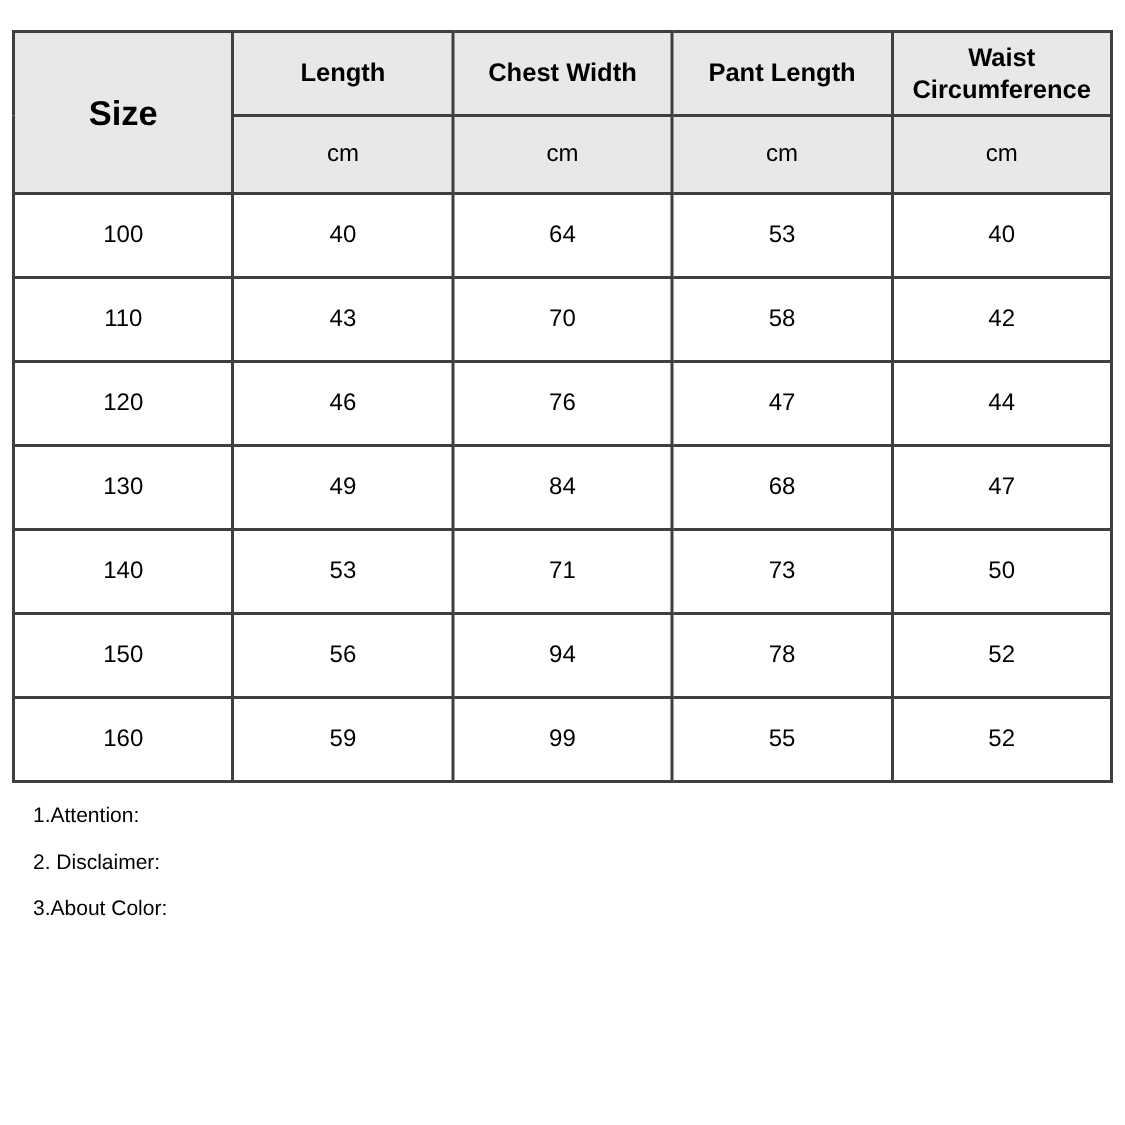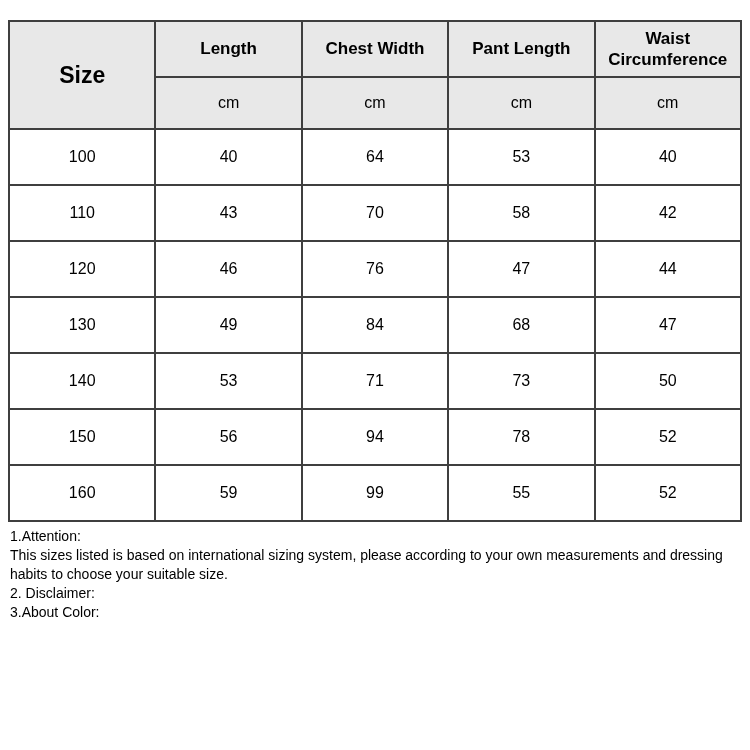--- a/index.html
+++ b/index.html
@@ -58,21 +58,21 @@
   }
   .notes {
     width: 734px;
     margin-top: 5px;
     padding-left: 2px;
     font-size: 14px;
     line-height: 19px;
     color: #000000;
   }
   .notes p {
-    margin: 0;
+    margin: 12px;
     white-space: pre-wrap;
   }
 </style>
 </head>
 <body>
 
 <div class="page">
 
   <table class="size-table">
     <thead>
@@ -138,18 +138,17 @@
         <td>59</td>
         <td>99</td>
         <td>55</td>
         <td>52</td>
       </tr>
     </tbody>
   </table>
 
   <div class="notes">
     <p>1.Attention:</p>
-    <p>This sizes listed is based on international sizing system, please according to your own measurements and dressing habits to choose your suitable size.</p>
     <p>2. Disclaimer:</p>
     <p>3.About Color:</p>
   </div>
 
 </div>
 
 </body></html>

